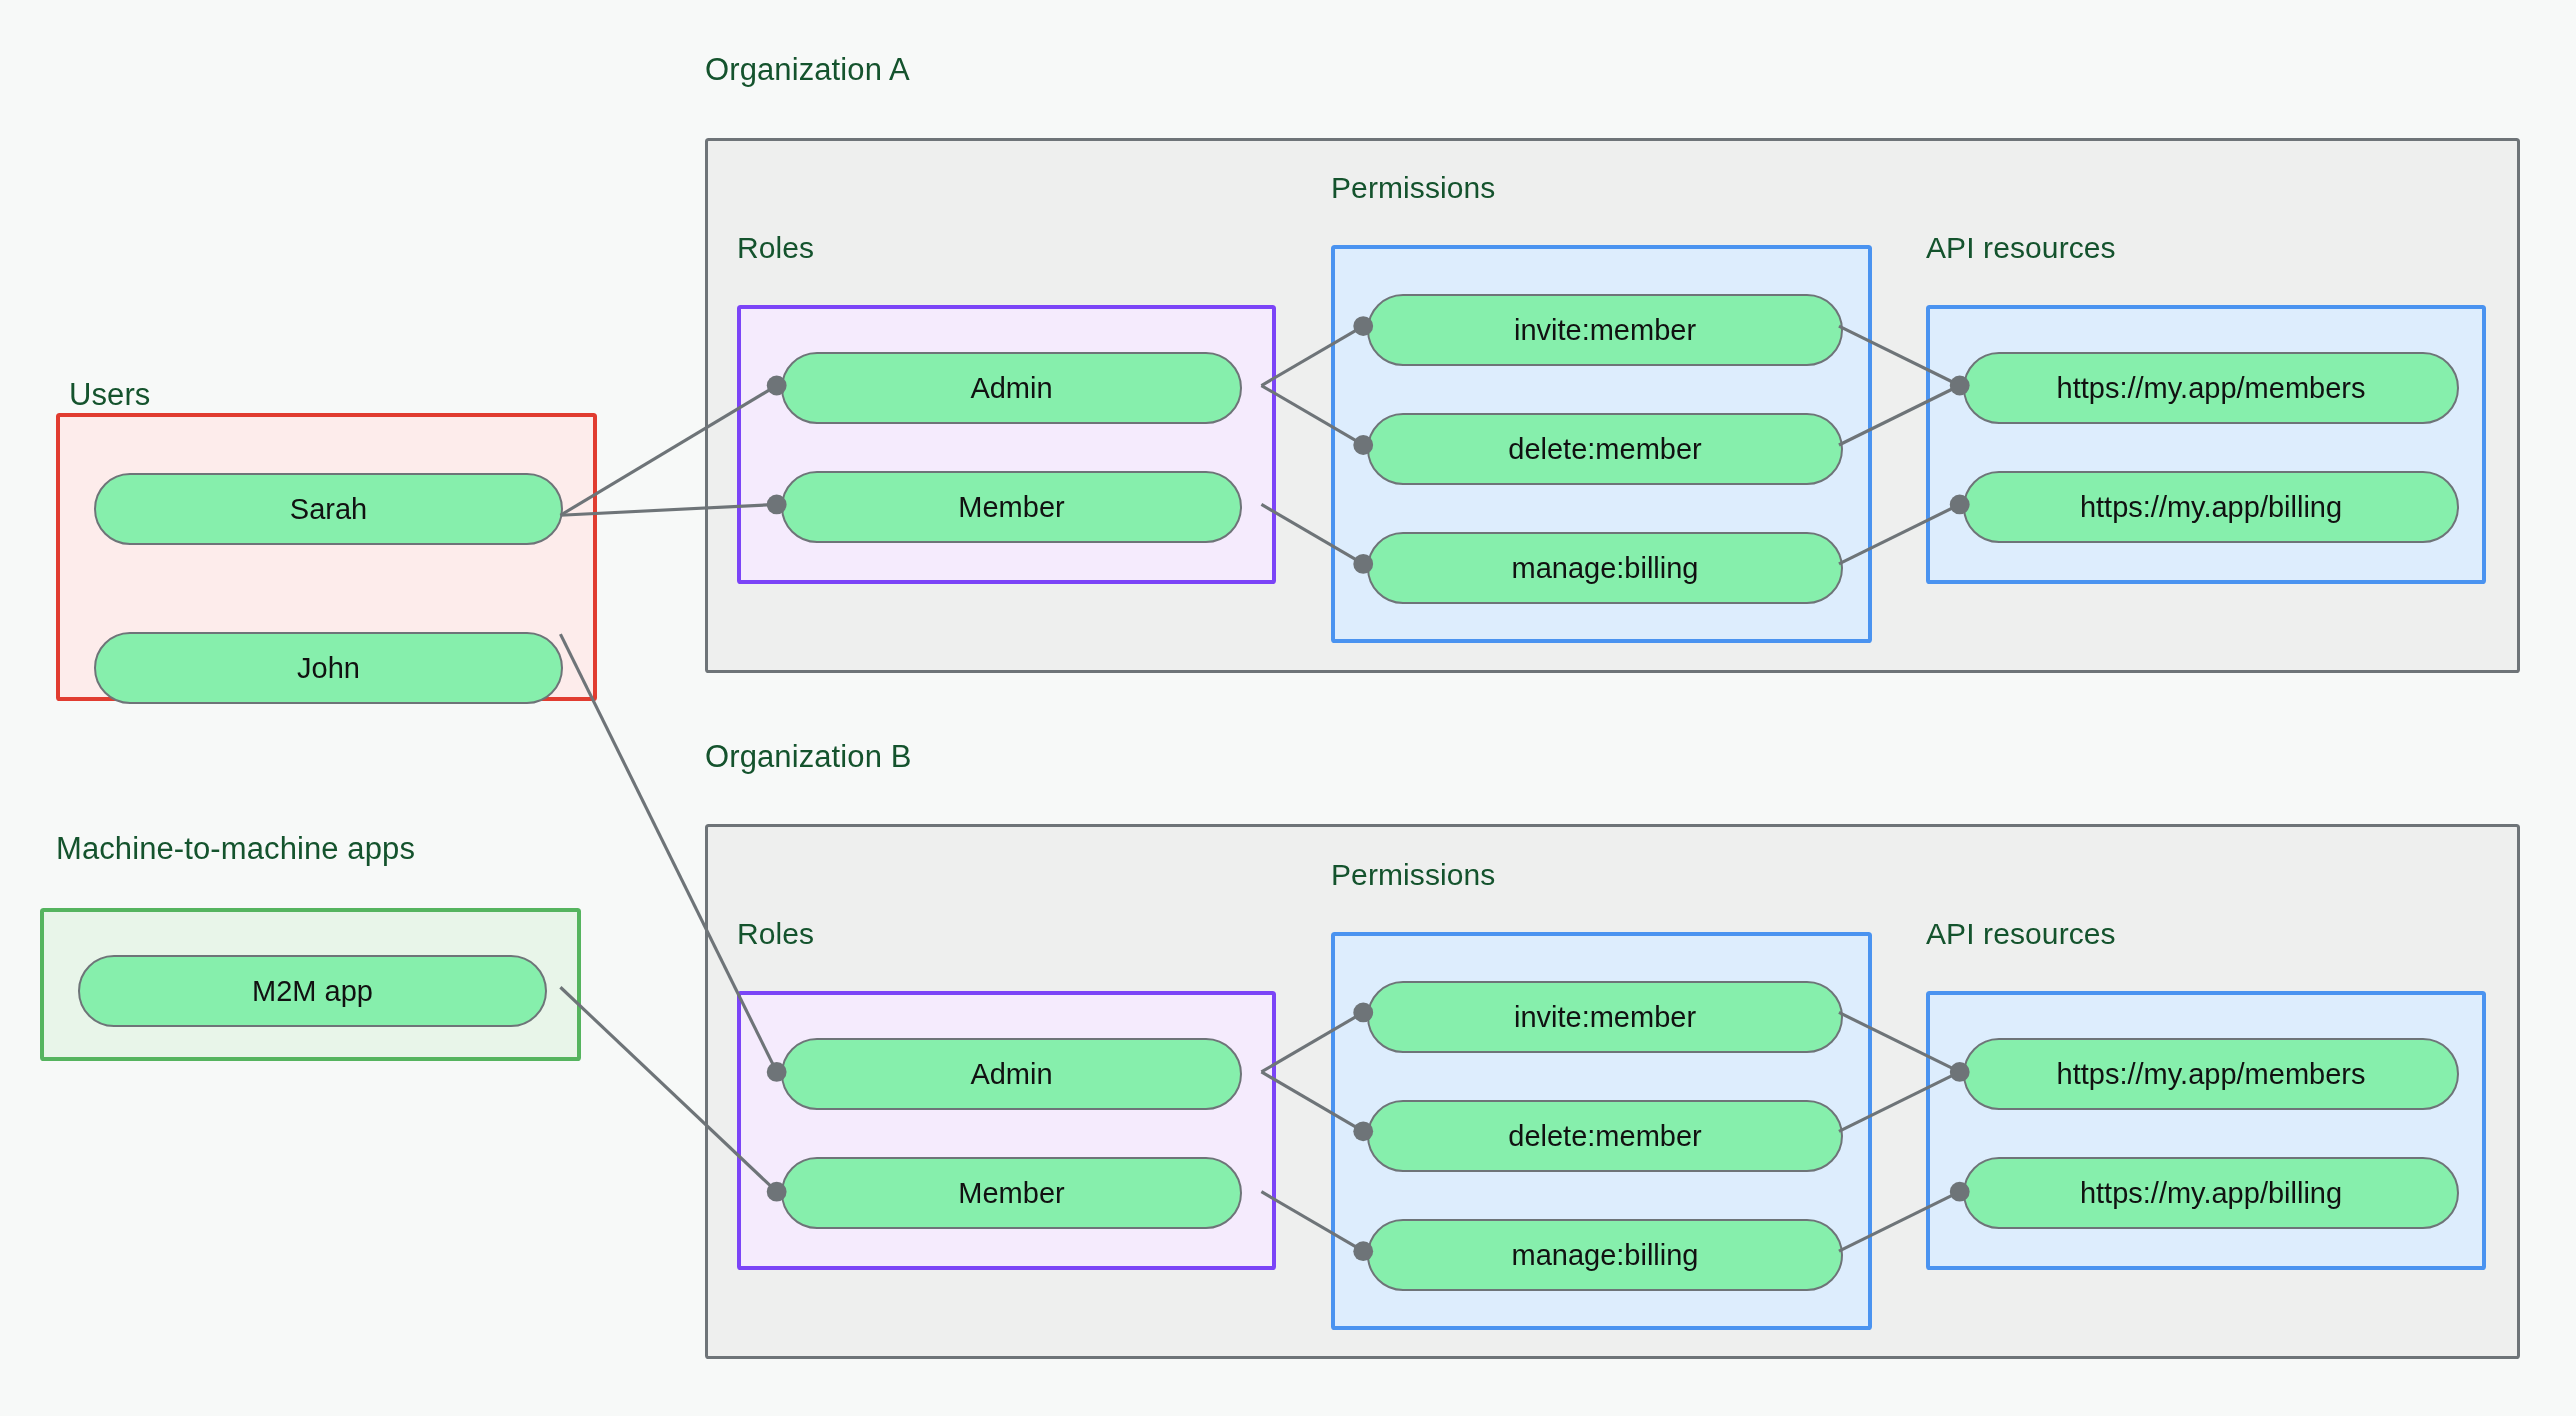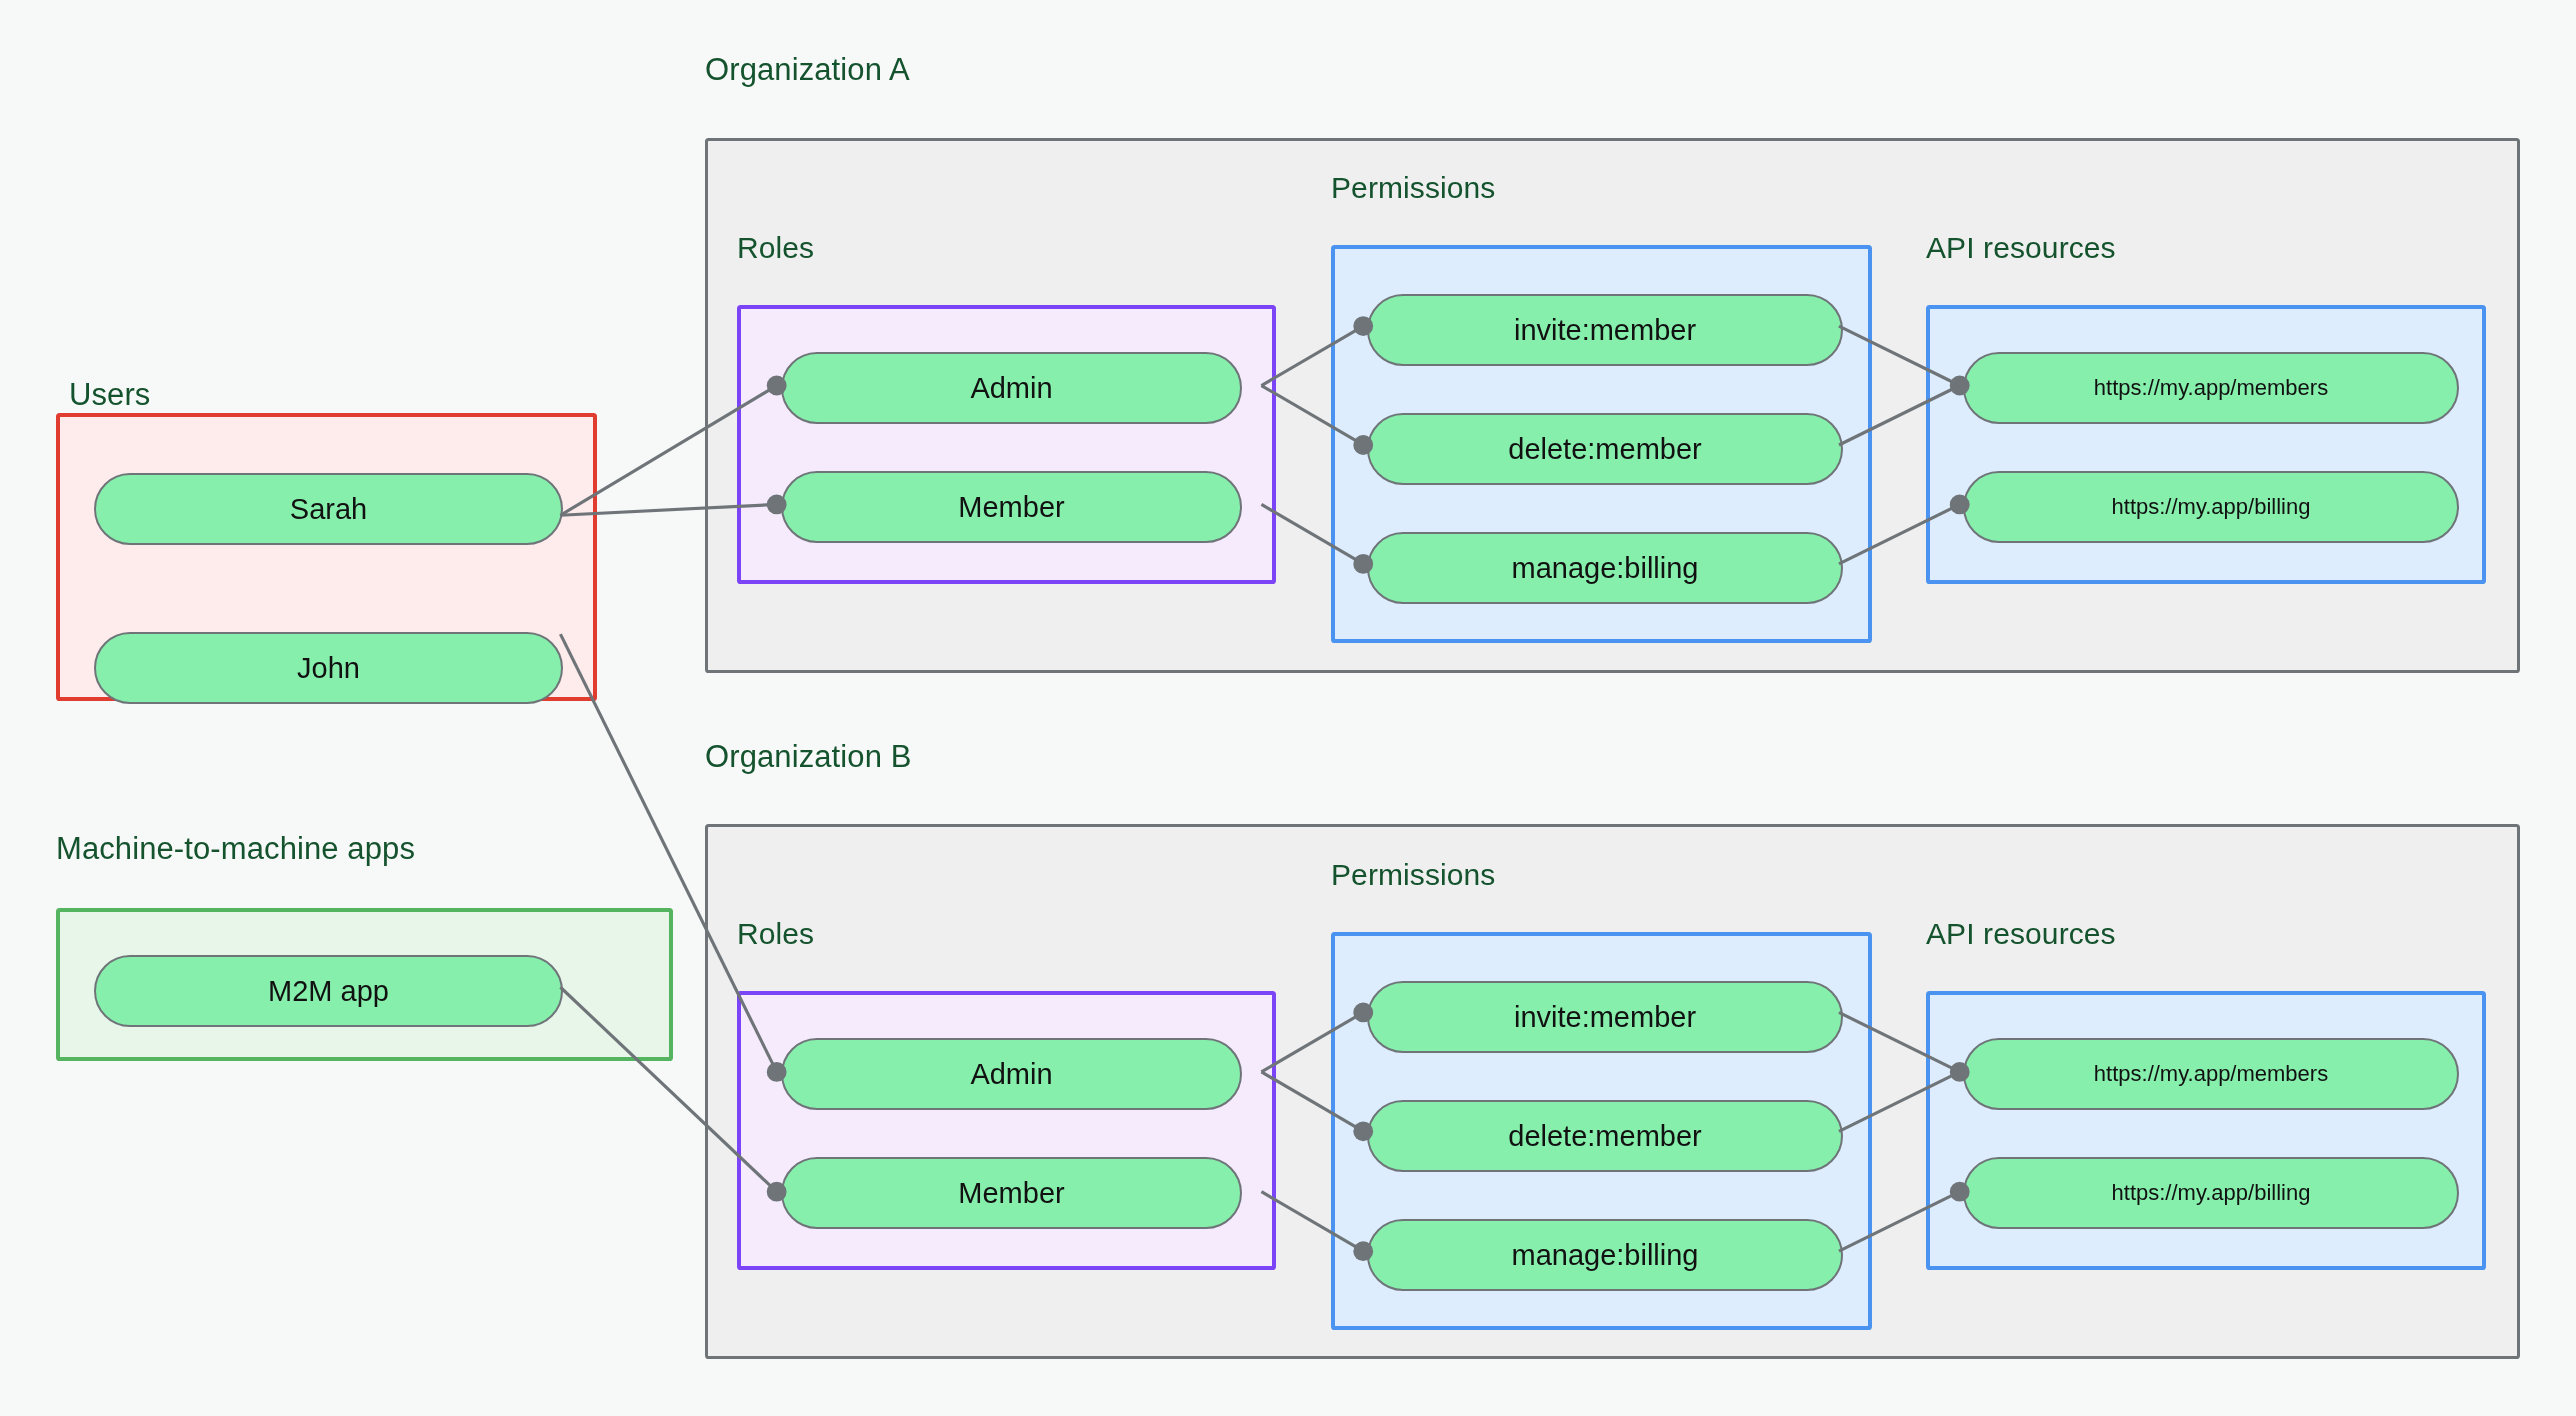--- a/index.html
+++ b/index.html
@@ -73,21 +73,21 @@
     border-radius: 900px;
     box-sizing: border-box;
     display: flex;
     align-items: center;
     justify-content: center;
     font-size: 29px;
     color: #111111;
     white-space: nowrap;
     z-index: 4;
   }
-  .pill.small { font-size: 22px; }
+  .pill.small { font-size: 29px; }
 </style>
 </head>
 <body>
 
 <div id="canvas">
 
   <svg id="edges" viewBox="0 0 2859 1572" preserveAspectRatio="none">
     <g stroke="#6e7478" stroke-width="3.5" fill="none">
 
       <path d="M 622,572 L 862,428"></path>
@@ -147,21 +147,21 @@
 
   <div class="group-label" style="left:69px; top:333px;margin-top:44px;">Users</div>
 
   <div class="sub-box box-users" style="left:56px; top:413px; width:541px; height:288px;">
     <div class="pill" style="left:34px; top:56px; width:469px; height:72px;">Sarah</div>
     <div class="pill" style="left:34px; top:175px; width:469px; height:72px;margin-top:40px;">John</div>
   </div>
 
   <div class="group-label" style="left:56px; top:831px;">Machine-to-machine apps</div>
 
-  <div class="sub-box box-m2m" style="left:56px; top:908px; width:617px; height:153px;">
+  <div class="sub-box box-m2m" style="left:40px; top:908px; width:541px; height:153px;">
     <div class="pill" style="left:34px; top:43px; width:469px; height:72px;">M2M app</div>
   </div>
 
   <div class="group-label" style="left:705px; top:52px;">Organization A</div>
 
   <div class="org-container" style="left:705px; top:138px; width:1815px; height:535px;"></div>
 
   <div class="group-label" style="left:737px; top:231px; font-size:30px;">Roles</div>
   <div class="sub-box box-roles" style="left:737px; top:305px; width:539px; height:279px;">
     <div class="pill" style="left:40px; top:43px; width:461px; height:72px;">Admin</div>

